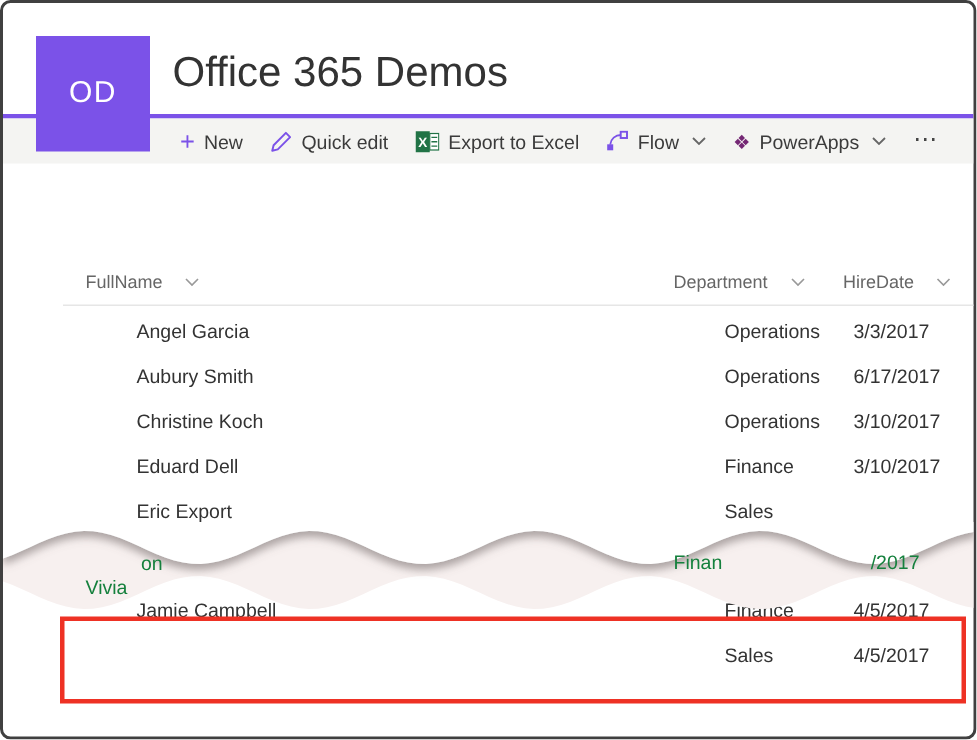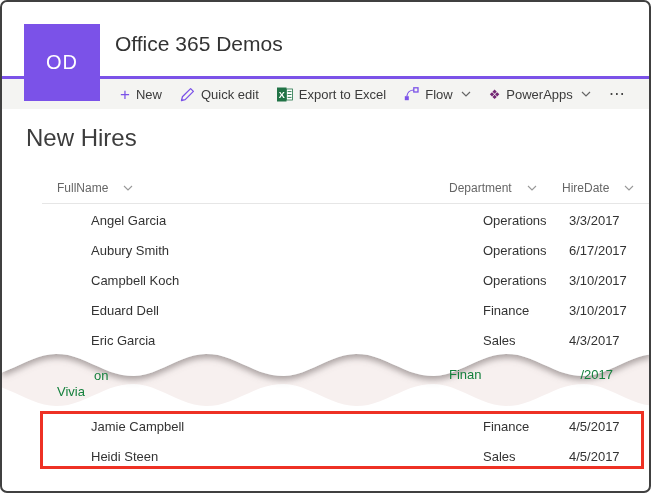--- a/index.html
+++ b/index.html
@@ -12,21 +12,21 @@
   }
 
   
   .accent-line{ position:absolute; top:74px; left:0; width:100%; height:3px; background:#7b52e8; z-index:1; }
   .site-tile{
     position:absolute; left:22px; top:22px; width:76px; height:77px;
     background:#7b52e8; color:#fff; display:flex; align-items:center; justify-content:center;
     font-size:20px; font-weight:300; letter-spacing:1px; z-index:3; cursor:pointer;
   }
   .site-title{
-    position:absolute; left:113px; top:30px; font-size:21px; font-weight:300; color:#333;
+    position:absolute; left:113px; top:30px; font-size:28px; font-weight:300; color:#333;
   }
 
   
   .toolbar{
     position:absolute; top:77px; left:0; width:100%; height:30px;
     background:#f4f4f2; display:flex; align-items:center; gap:18px; padding-left:118px; z-index:2;
   }
   .tb-btn{
     display:inline-flex; align-items:center; gap:6px; border:0; background:transparent;
     font-family:inherit; font-size:13px; color:#3b3b3b; cursor:pointer; white-space:nowrap; height:30px;
@@ -39,21 +39,21 @@
   
   .list-title{ position:absolute; left:24px; top:122px; font-size:24px; font-weight:300; color:#3d3d3d; }
 
   .thead{ position:absolute; top:179px; left:0; width:100%; height:22px; font-size:12px; color:#666; }
   .th{ position:absolute; display:inline-flex; align-items:center; gap:15px; cursor:pointer; }
   .th-name{ left:55px; } .th-dept{ left:447px; } .th-date{ left:560px; }
   .thead-line{ position:absolute; top:201px; left:40px; width:608px; height:1px; background:#e6e6e6; }
 
   .rows{ position:absolute; left:0; width:100%;padding-left:34px; }
   #rows-top{ top:204px; }
-  #rows-bottom{ top:410px; }
+  #rows-bottom{ top:390px; }
   .row{ position:relative; height:30px; font-size:13px; color:#333; cursor:pointer; }
   .cell{ position:absolute; line-height:30px; white-space:nowrap; }
   .cell.name{ left:55px; }
   .cell.dept{ left:447px; }
   .cell.date{ left:533px; width:78px; text-align:left; }
 
   
   .tear-svg{ position:absolute; left:0; top:346px; width:651px; height:74px; pointer-events:none; }
   #svg-band{ z-index:2; } #svg-upper{ z-index:4; }
   .frag{ position:absolute; font-size:13px; color:#15803d; z-index:5; white-space:nowrap; pointer-events:none; }
@@ -122,21 +122,20 @@
       <svg class="chev" width="10" height="6" viewBox="0 0 10 6">
         <polyline points="1,1 5,5 9,1" fill="none" stroke="#666" stroke-width="1.2"></polyline>
       </svg>
     </button>
 
     <button class="tb-btn">
       <span class="more-glyph">⋯</span>
     </button>
   </div>
 
-  <h1 class="list-title">New Hires</h1>
 
   <div class="thead">
     <span class="th th-name">
       <span>FullName</span>
       <svg width="10" height="6" viewBox="0 0 10 6">
         <polyline points="1,1 5,5 9,1" fill="none" stroke="#999" stroke-width="1.1"></polyline>
       </svg>
     </span>
     <span class="th th-dept">
       <span>Department</span>
@@ -160,35 +159,34 @@
     <span class="cell date">3/3/2017</span>
   </div>
 
   <div class="row">
     <span class="cell name">Aubury Smith</span>
     <span class="cell dept">Operations</span>
     <span class="cell date">6/17/2017</span>
   </div>
 
   <div class="row">
-    <span class="cell name">Campbell Koch</span>
+    <span class="cell name">Christine Koch</span>
     <span class="cell dept">Operations</span>
     <span class="cell date">3/10/2017</span>
   </div>
 
   <div class="row">
     <span class="cell name">Eduard Dell</span>
     <span class="cell dept">Finance</span>
     <span class="cell date">3/10/2017</span>
   </div>
 
   <div class="row">
-    <span class="cell name">Eric Garcia</span>
+    <span class="cell name">Eric Export</span>
     <span class="cell dept">Sales</span>
-    <span class="cell date">4/3/2017</span>
   </div>
 </div>
 
   <svg class="tear-svg" id="svg-band" viewBox="0 0 651 74">
     <path id="tear-band" fill="#f7f0ef" d="M0,24.4 L6,22.1 L12,19.5 L18,16.8 L24,14.0 L30,11.5 L36,9.3 L42,7.6 L48,6.5 L54,6.0 L60,6.2 L66,7.1 L72,8.7 L78,10.7 L84,13.2 L90,15.9 L96,18.6 L102,21.3 L108,23.7 L114,25.6 L120,27.0 L126,27.8 L132,28.0 L138,27.4 L144,26.2 L150,24.4 L156,22.1 L162,19.5 L168,16.8 L174,14.0 L180,11.5 L186,9.3 L192,7.6 L198,6.5 L204,6.0 L210,6.2 L216,7.1 L222,8.7 L228,10.7 L234,13.2 L240,15.9 L246,18.6 L252,21.3 L258,23.7 L264,25.6 L270,27.0 L276,27.8 L282,28.0 L288,27.4 L294,26.2 L300,24.4 L306,22.1 L312,19.5 L318,16.8 L324,14.0 L330,11.5 L336,9.3 L342,7.6 L348,6.5 L354,6.0 L360,6.2 L366,7.1 L372,8.7 L378,10.7 L384,13.2 L390,15.9 L396,18.6 L402,21.3 L408,23.7 L414,25.6 L420,27.0 L426,27.8 L432,28.0 L438,27.4 L444,26.2 L450,24.4 L456,22.1 L462,19.5 L468,16.8 L474,14.0 L480,11.5 L486,9.3 L492,7.6 L498,6.5 L504,6.0 L510,6.2 L516,7.1 L522,8.7 L528,10.7 L534,13.2 L540,15.9 L546,18.6 L552,21.3 L558,23.7 L564,25.6 L570,27.0 L576,27.8 L582,28.0 L588,27.4 L594,26.2 L600,24.4 L606,22.1 L612,19.5 L618,16.8 L624,14.0 L630,11.5 L636,9.3 L642,7.6 L648,6.5 L648,57.5 L642,56.4 L636,54.7 L630,52.5 L624,50.0 L618,47.2 L612,44.5 L606,41.9 L600,39.6 L594,37.8 L588,36.6 L582,36.0 L576,36.2 L570,37.0 L564,38.4 L558,40.3 L552,42.7 L546,45.4 L540,48.1 L534,50.8 L528,53.3 L522,55.3 L516,56.9 L510,57.8 L504,58.0 L498,57.5 L492,56.4 L486,54.7 L480,52.5 L474,50.0 L468,47.2 L462,44.5 L456,41.9 L450,39.6 L444,37.8 L438,36.6 L432,36.0 L426,36.2 L420,37.0 L414,38.4 L408,40.3 L402,42.7 L396,45.4 L390,48.1 L384,50.8 L378,53.3 L372,55.3 L366,56.9 L360,57.8 L354,58.0 L348,57.5 L342,56.4 L336,54.7 L330,52.5 L324,50.0 L318,47.2 L312,44.5 L306,41.9 L300,39.6 L294,37.8 L288,36.6 L282,36.0 L276,36.2 L270,37.0 L264,38.4 L258,40.3 L252,42.7 L246,45.4 L240,48.1 L234,50.8 L228,53.3 L222,55.3 L216,56.9 L210,57.8 L204,58.0 L198,57.5 L192,56.4 L186,54.7 L180,52.5 L174,50.0 L168,47.2 L162,44.5 L156,41.9 L150,39.6 L144,37.8 L138,36.6 L132,36.0 L126,36.2 L120,37.0 L114,38.4 L108,40.3 L102,42.7 L96,45.4 L90,48.1 L84,50.8 L78,53.3 L72,55.3 L66,56.9 L60,57.8 L54,58.0 L48,57.5 L42,56.4 L36,54.7 L30,52.5 L24,50.0 L18,47.2 L12,44.5 L6,41.9 L0,39.6 Z"></path>
   </svg>
   <span class="frag frag-name-a">on</span>
   <span class="frag frag-dept-a">Finan</span>
   <span class="frag frag-date-a">/2017</span>
   <span class="frag frag-name-b">Vivia</span>
@@ -202,20 +200,19 @@
   </svg>
 
   <div class="rows" id="rows-bottom">
   <div class="row">
     <span class="cell name">Jamie Campbell</span>
     <span class="cell dept">Finance</span>
     <span class="cell date">4/5/2017</span>
   </div>
 
   <div class="row">
-    <span class="cell name">Heidi Steen</span>
     <span class="cell dept">Sales</span>
     <span class="cell date">4/5/2017</span>
   </div>
 </div>
   <div class="highlight-box"></div>
 
 </div>
 
 </body></html>

